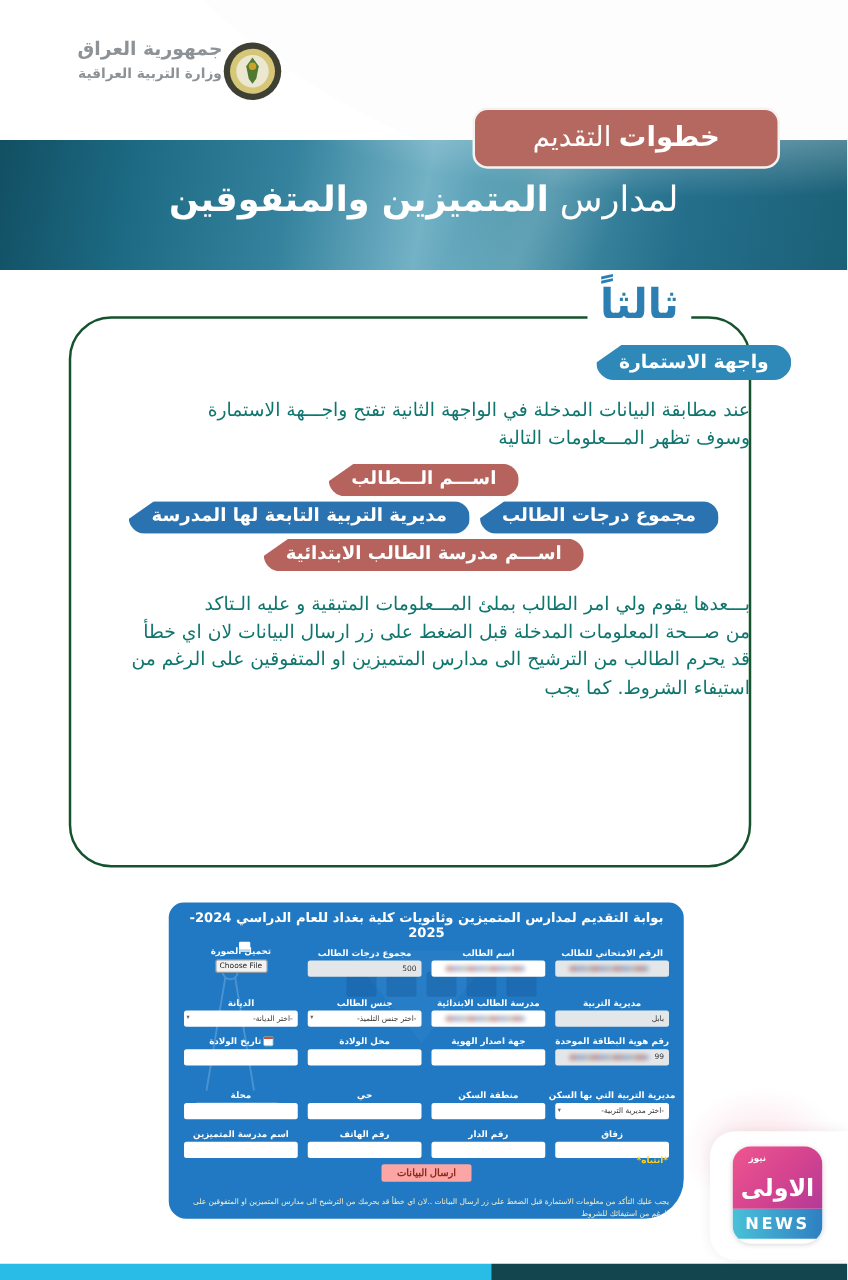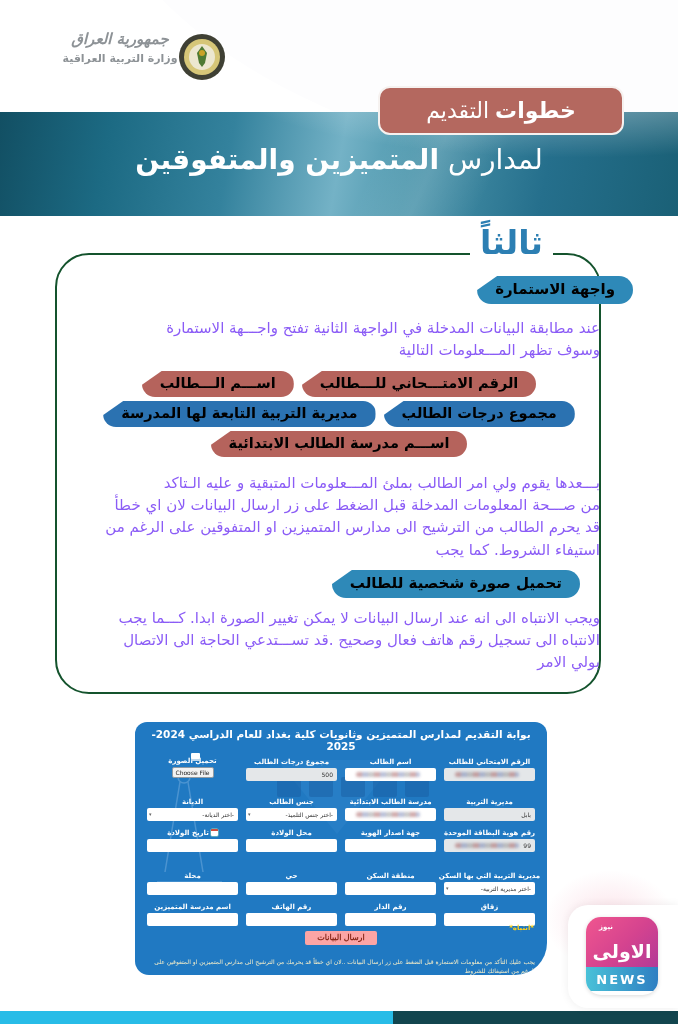--- a/index.html
+++ b/index.html
@@ -6,21 +6,21 @@
   #page{position:relative;width:678px;height:1024px;background:#fff;overflow:hidden;
         direction:rtl;font-family:"DejaVu Sans",sans-serif;}
 
   
   .header-white{position:absolute;top:0;left:0;right:0;height:135px;background:#eceef0;overflow:hidden;}
   .sw{position:absolute;border-radius:50%;}
   .sw1{width:1100px;height:620px;top:-470px;left:-220px;background:#f7f8f9;transform:rotate(-9deg);}
   .sw2{width:1000px;height:560px;top:-420px;left:-260px;background:#fff;transform:rotate(-11deg);}
   .sw3{width:900px;height:430px;top:-260px;right:-320px;background:#fdfdfe;transform:rotate(12deg);box-shadow:0 -6px 0 #e2e4e6;}
   .ministry{position:absolute;left:60px;top:30px;width:120px;text-align:center;color:#8d9296;z-index:3;}
-  .ministry .l1{font-size:15px;font-weight:bold;letter-spacing:1px;font-style:italic;}
+  .ministry .l1{font-size:15px;font-weight:bold;letter-spacing:1px;}
   .ministry .l2{font-size:11px;font-weight:bold;margin-top:4px;}
   .emblem{position:absolute;left:178px;top:33px;z-index:3;}
 
   .band{position:absolute;top:112px;left:0;right:0;height:104px;
         background:linear-gradient(100deg,#124f63 0%,#1c6a83 16%,#34829d 34%,#74b2c6 50%,#4d97ad 60%,#256f8c 80%,#1a6076 100%);}
   .band::after{content:"";position:absolute;inset:0;
         background:radial-gradient(90% 140% at 85% -40%,rgba(255,255,255,.55),rgba(255,255,255,0) 60%),
                    linear-gradient(115deg,rgba(255,255,255,0) 55%,rgba(255,255,255,.14) 63%,rgba(255,255,255,0) 72%);}
   .band-title{position:absolute;top:143px;left:0;right:0;text-align:center;color:#fff;font-size:28px;z-index:2;}
   .band-title .bold{font-weight:bold;}
@@ -29,29 +29,29 @@
          color:#fff;font-size:22px;}
   .badge b{margin-left:6px;}
 
   
   .card{position:absolute;top:253px;left:55px;width:542px;height:437px;border:2px solid #14532d;border-radius:34px;}
   .sec-label{position:absolute;top:-35px;right:46px;background:#fff;padding:0 10px;
              font-size:33px;font-weight:bold;color:#2c7fb3;line-height:1.4;}
 
   .tag{display:inline-block;border-radius:4px 14px 14px 14px;overflow:hidden;}
   .tag .pill-inner{clip-path:polygon(20px 0,100% 0,100% 100%,0 100%,0 14px);
-                   padding:4px 18px 6px;color:#000000;font-weight:600;font-size:14.5px;white-space:nowrap;}
+                   padding:4px 18px 6px;color:#ffffff;font-weight:600;font-size:14.5px;white-space:nowrap;}
   .tag[data-color="red"] .pill-inner{background:#b5635c;}
   .tag[data-color="blue"] .pill-inner{background:#2b72b1;}
   .tag.teal .pill-inner{background:#2e89b8;font-weight:600;font-size:15px;}
 
   .pill-abs1{position:absolute;top:276px;right:45px;z-index:2;}
   .pill-abs2{position:absolute;top:570px;right:98px;z-index:2;}
 
-  .para{position:absolute;right:78px;width:522px;text-align:right;color:#8b5cf6;
+  .para{position:absolute;right:78px;width:522px;text-align:right;color:#0f766e;
         font-size:15px;line-height:1.48;white-space:pre-line;}
   .para1{top:317px;}
   .para2{top:472px;}
   .para3{top:607px;}
 
   .tagrows{position:absolute;top:371px;left:30px;right:30px;}
   .tagrow{display:flex;justify-content:center;gap:8px;margin-bottom:4px;}
 
   
   .form-card{position:absolute;top:722px;left:135px;width:412px;height:253px;background:#2079c2;
@@ -147,23 +147,20 @@
   <div class="tag teal pill-abs1">
     <div class="pill-inner">واجهة الاستمارة</div>
   </div>
 
   <div class="para para1">عند مطابقة البيانات المدخلة في الواجهة الثانية تفتح واجـــهة الاستمارة
 وسوف تظهر المـــعلومات التالية</div>
 
   <div class="tagrows">
     <div class="tagrow">
       <div class="tag" data-color="red">
-        <div class="pill-inner">الرقم الامتـــحاني للـــطالب</div>
-      </div>
-      <div class="tag" data-color="red">
         <div class="pill-inner">اســـم الـــطالب</div>
       </div>
     </div>
     <div class="tagrow">
       <div class="tag" data-color="blue">
         <div class="pill-inner">مجموع درجات الطالب</div>
       </div>
       <div class="tag" data-color="blue">
         <div class="pill-inner">مديرية التربية التابعة لها المدرسة</div>
       </div>
@@ -173,27 +170,21 @@
         <div class="pill-inner">اســـم مدرسة الطالب الابتدائية</div>
       </div>
     </div>
   </div>
 
   <div class="para para2">بـــعدها يقوم ولي امر الطالب بملئ المـــعلومات المتبقية و عليه الـتاكد
 من صـــحة المعلومات المدخلة قبل الضغط على زر ارسال البيانات لان اي خطأ
 قد يحرم الطالب من الترشيح الى مدارس المتميزين او المتفوقين على الرغم من
 استيفاء الشروط. كما يجب</div>
 
-  <div class="tag teal pill-abs2">
-    <div class="pill-inner">تحميل صورة شخصية للطالب</div>
-  </div>
-
-  <div class="para para3">ويجب الانتباه الى انه عند ارسال البيانات لا يمكن تغيير الصورة ابدا. كـــما يجب
-الانتباه الى تسجيل رقم هاتف فعال وصحيح .قد تســـتدعي الحاجة الى الاتصال
-بولي الامر</div>
+
 
   <div class="deco-pink"></div>
 
   <div class="form-card">
     <svg class="f-bg" width="420" height="253" viewBox="0 0 420 253">
       <g stroke="#7fb4e2" stroke-width="1.5" fill="none" opacity="0.45">
         <circle cx="57" cy="55" r="6"></circle>
         <path d="M53 60 L38 150"></path>
         <path d="M61 60 L76 150"></path>
         <path d="M30 160 L95 160"></path>

